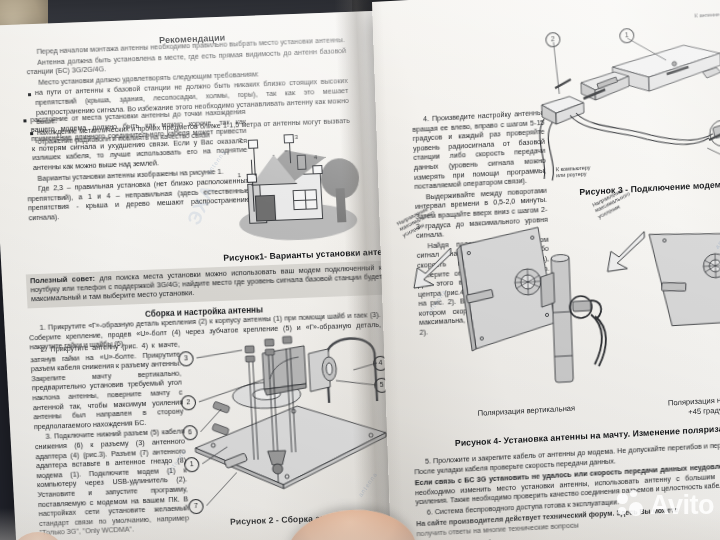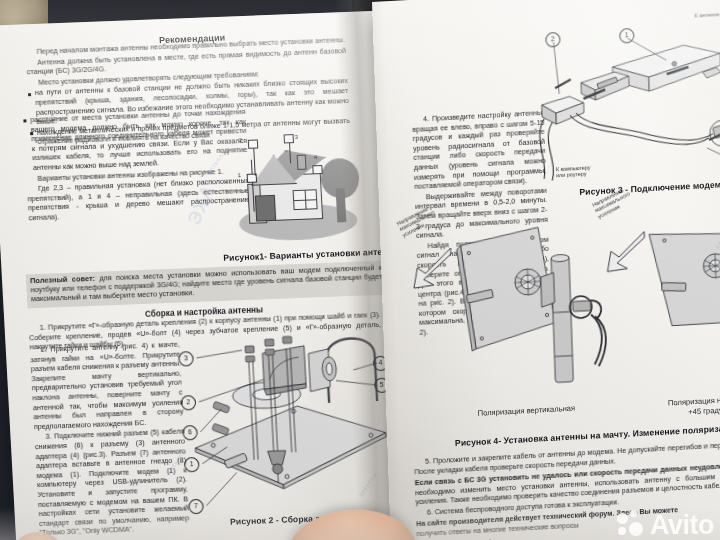--- a/index.html
+++ b/index.html
@@ -192,21 +192,21 @@
   .ant-pole { position:absolute; width:1px; background:#2a2c30; }
   .ant-plate { position:absolute; width:8px; height:7px; background:#f6f6f6; border:1px solid #2a2c30; }
   .ant-tag { position:absolute; font-size:6px; color:#1d1f22; }
 
   
   .fig2 svg, .fig3 svg, .fig4 svg { display:block; }
 
   
   .avito-wm {
     position: absolute;
-    right: 6px; bottom: 0;
+    right: 6px; bottom: 20px;
     display: flex; align-items: center; gap: 3px;
     opacity: .88;
     pointer-events: none;
   }
   .avito-dots { position: relative; width: 30px; height: 30px; }
   .avito-dots i {
     position: absolute; border-radius: 50%; background: #ffffff; display:block;
   }
   .avito-dots i.d1 { left: 0px;  top: 3px;  width: 11px; height: 11px; }
   .avito-dots i.d2 { left: 13px; top: 0px;  width: 7px;  height: 7px; }

